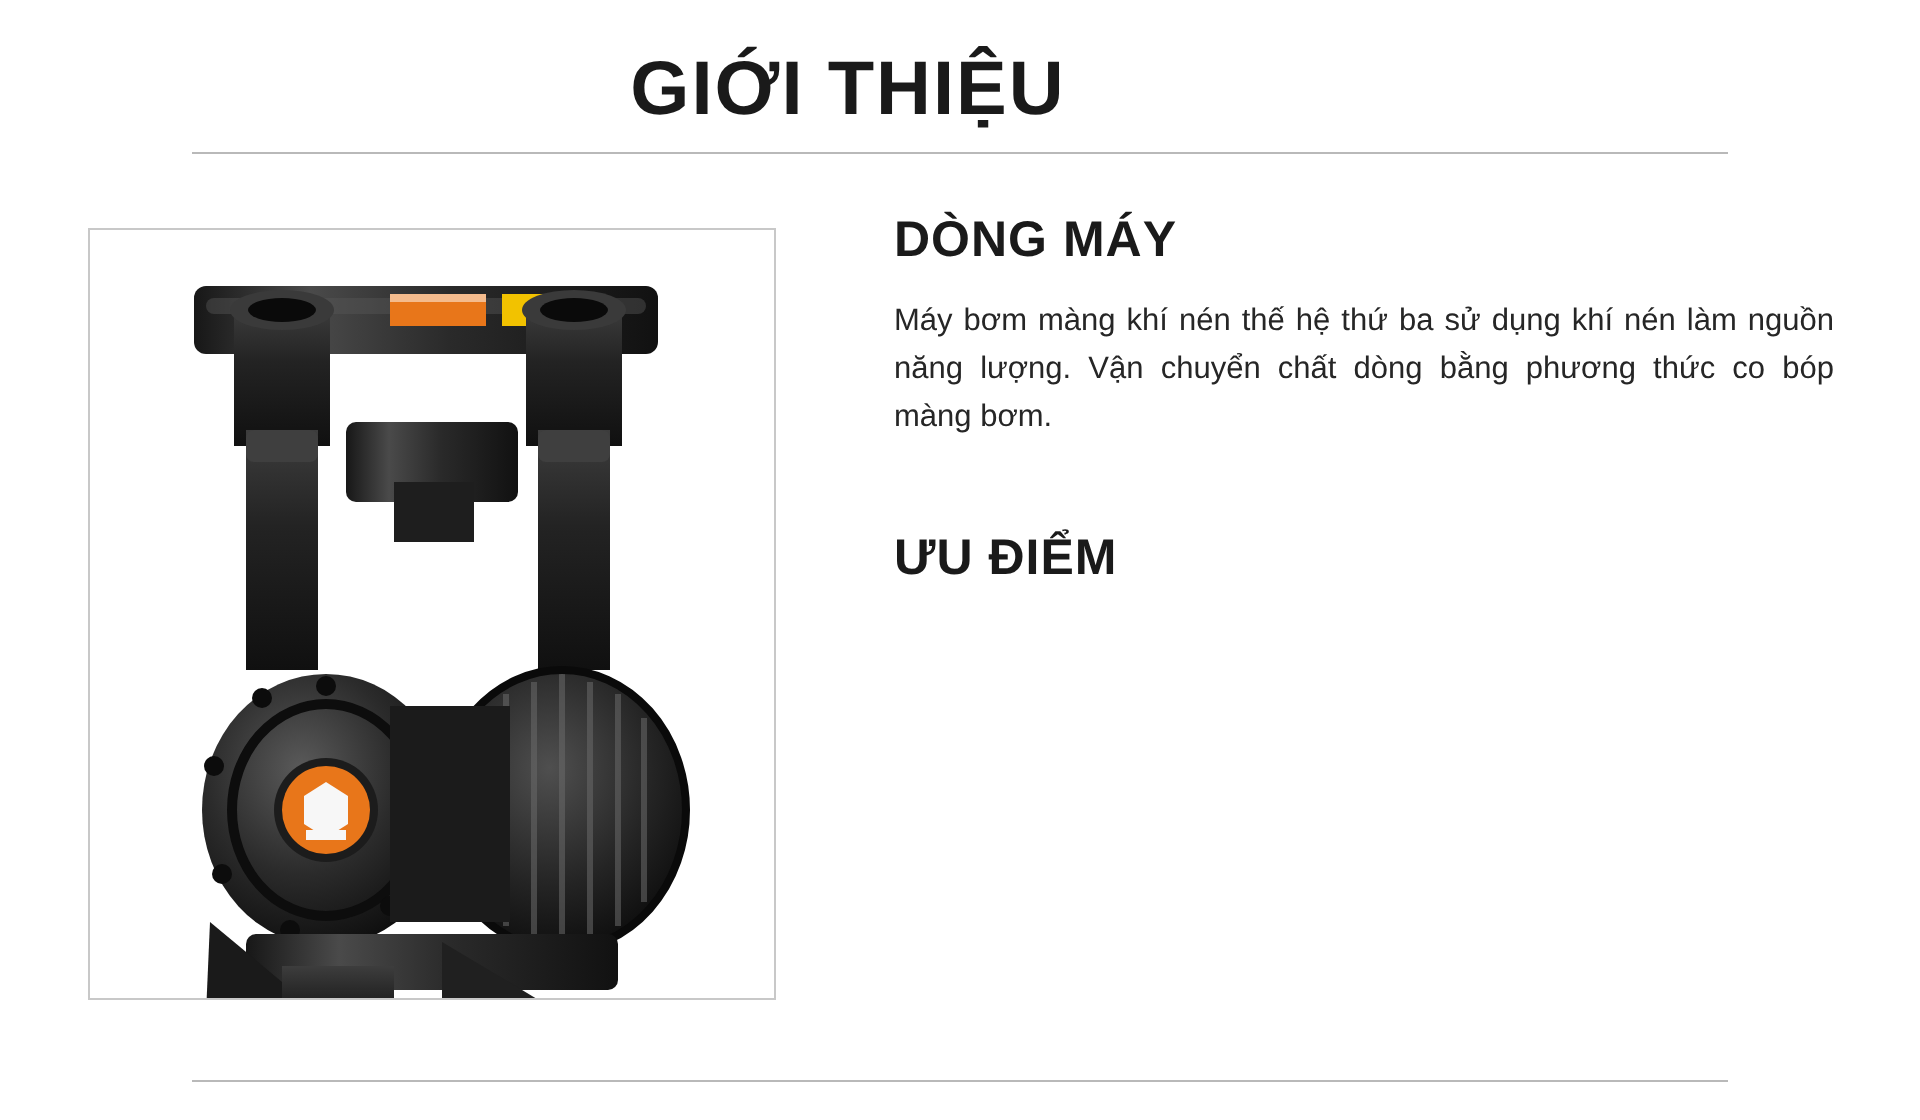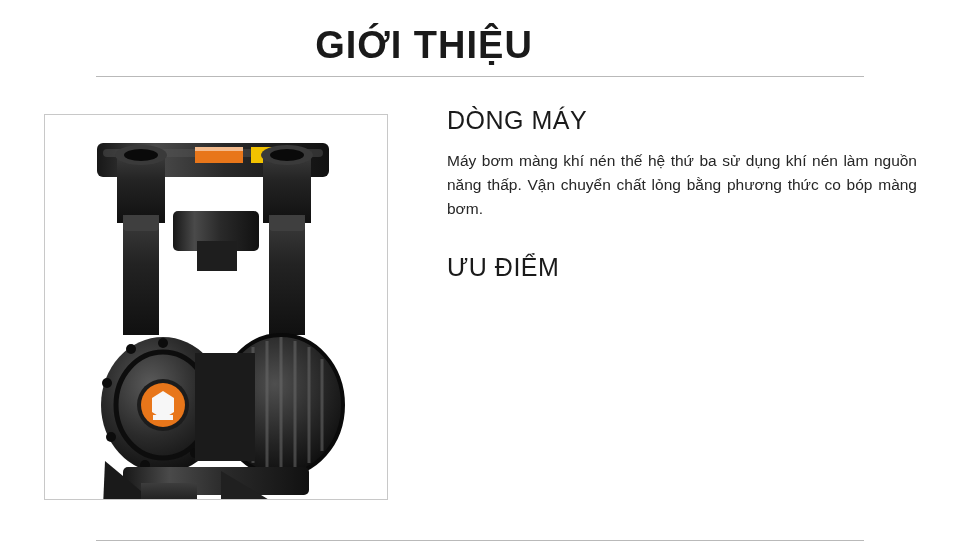--- a/index.html
+++ b/index.html
@@ -68,27 +68,27 @@
   }
   
   .content {
     position: absolute;
     left: 447px;
     top: 106px;
     width: 470px;
   }
   .heading {
     font-size: 25px;
-    font-weight: normal;
+    font-weight: bold;
     color: #1a1a1a;
     margin: 0 0 14px 0;
     letter-spacing: 0.5px;
   }
   .heading.second {
-    margin-top: 32px;
+    margin-top: 44px;
   }
   .para {
     font-size: 15.5px;
     line-height: 1.55;
     text-align: justify;
     margin: 0;
     color: #262626;
   }
   .para + .para {
     margin-top: 0px;
@@ -188,19 +188,19 @@
       <ellipse cx="124" cy="412" rx="18" ry="7" fill="#0a0a0a"></ellipse>
 
       <path d="M60 346 L96 376 L96 392 L58 392 Z" fill="#1a1a1a"></path>
       <path d="M176 356 L236 392 L176 392 Z" fill="#202020"></path>
       <rect x="48" y="388" width="230" height="10" rx="3" fill="#141414"></rect>
     </svg>
   </div>
 
   <div class="content">
     <div class="heading">DÒNG MÁY</div>
-    <p class="para">Máy bơm màng khí nén thế hệ thứ ba sử dụng khí nén làm nguồn năng thấp. Vận chuyển chất lỏng bằng phương thức co bóp màng bơm.</p>
+    <p class="para">Máy bơm màng khí nén thế hệ thứ ba sử dụng khí nén làm nguồn năng lượng. Vận chuyển chất dòng bằng phương thức co bóp màng bơm.</p>
 
     <div class="heading second">ƯU ĐIỂM</div>
   </div>
 
   <div class="rule-bottom"></div>
 </div>
 
 </body></html>

